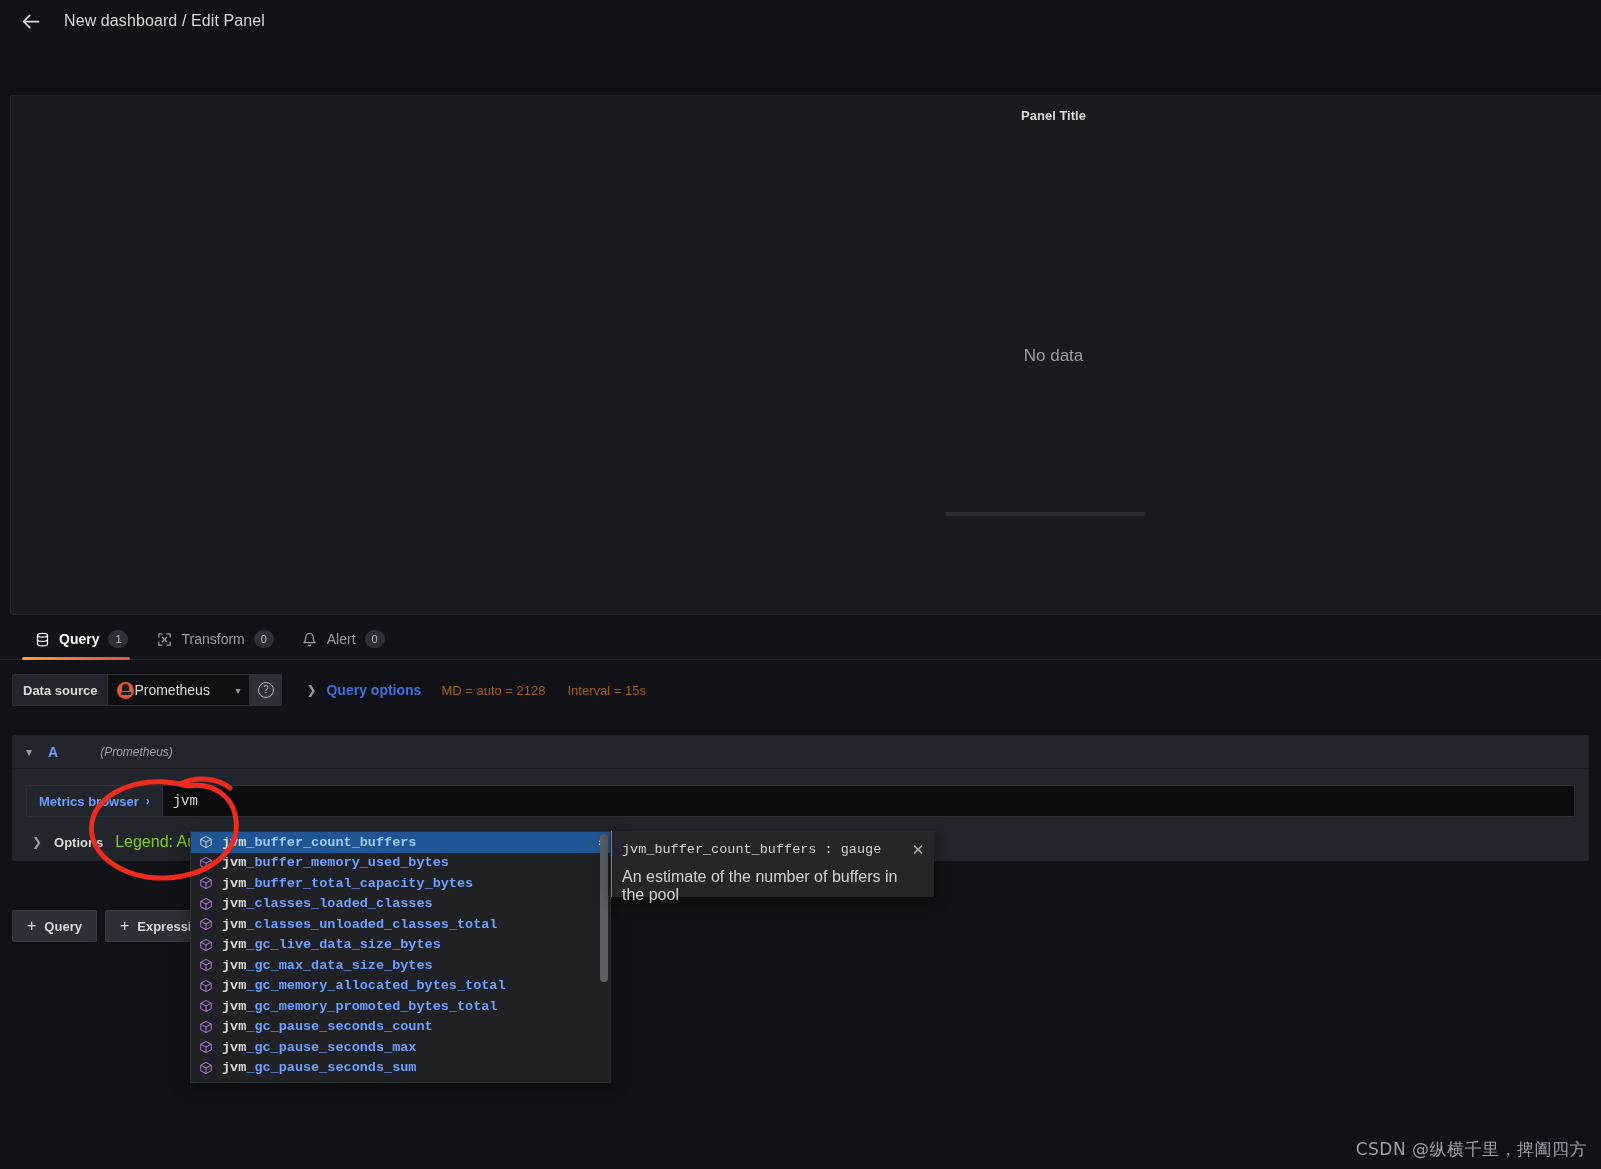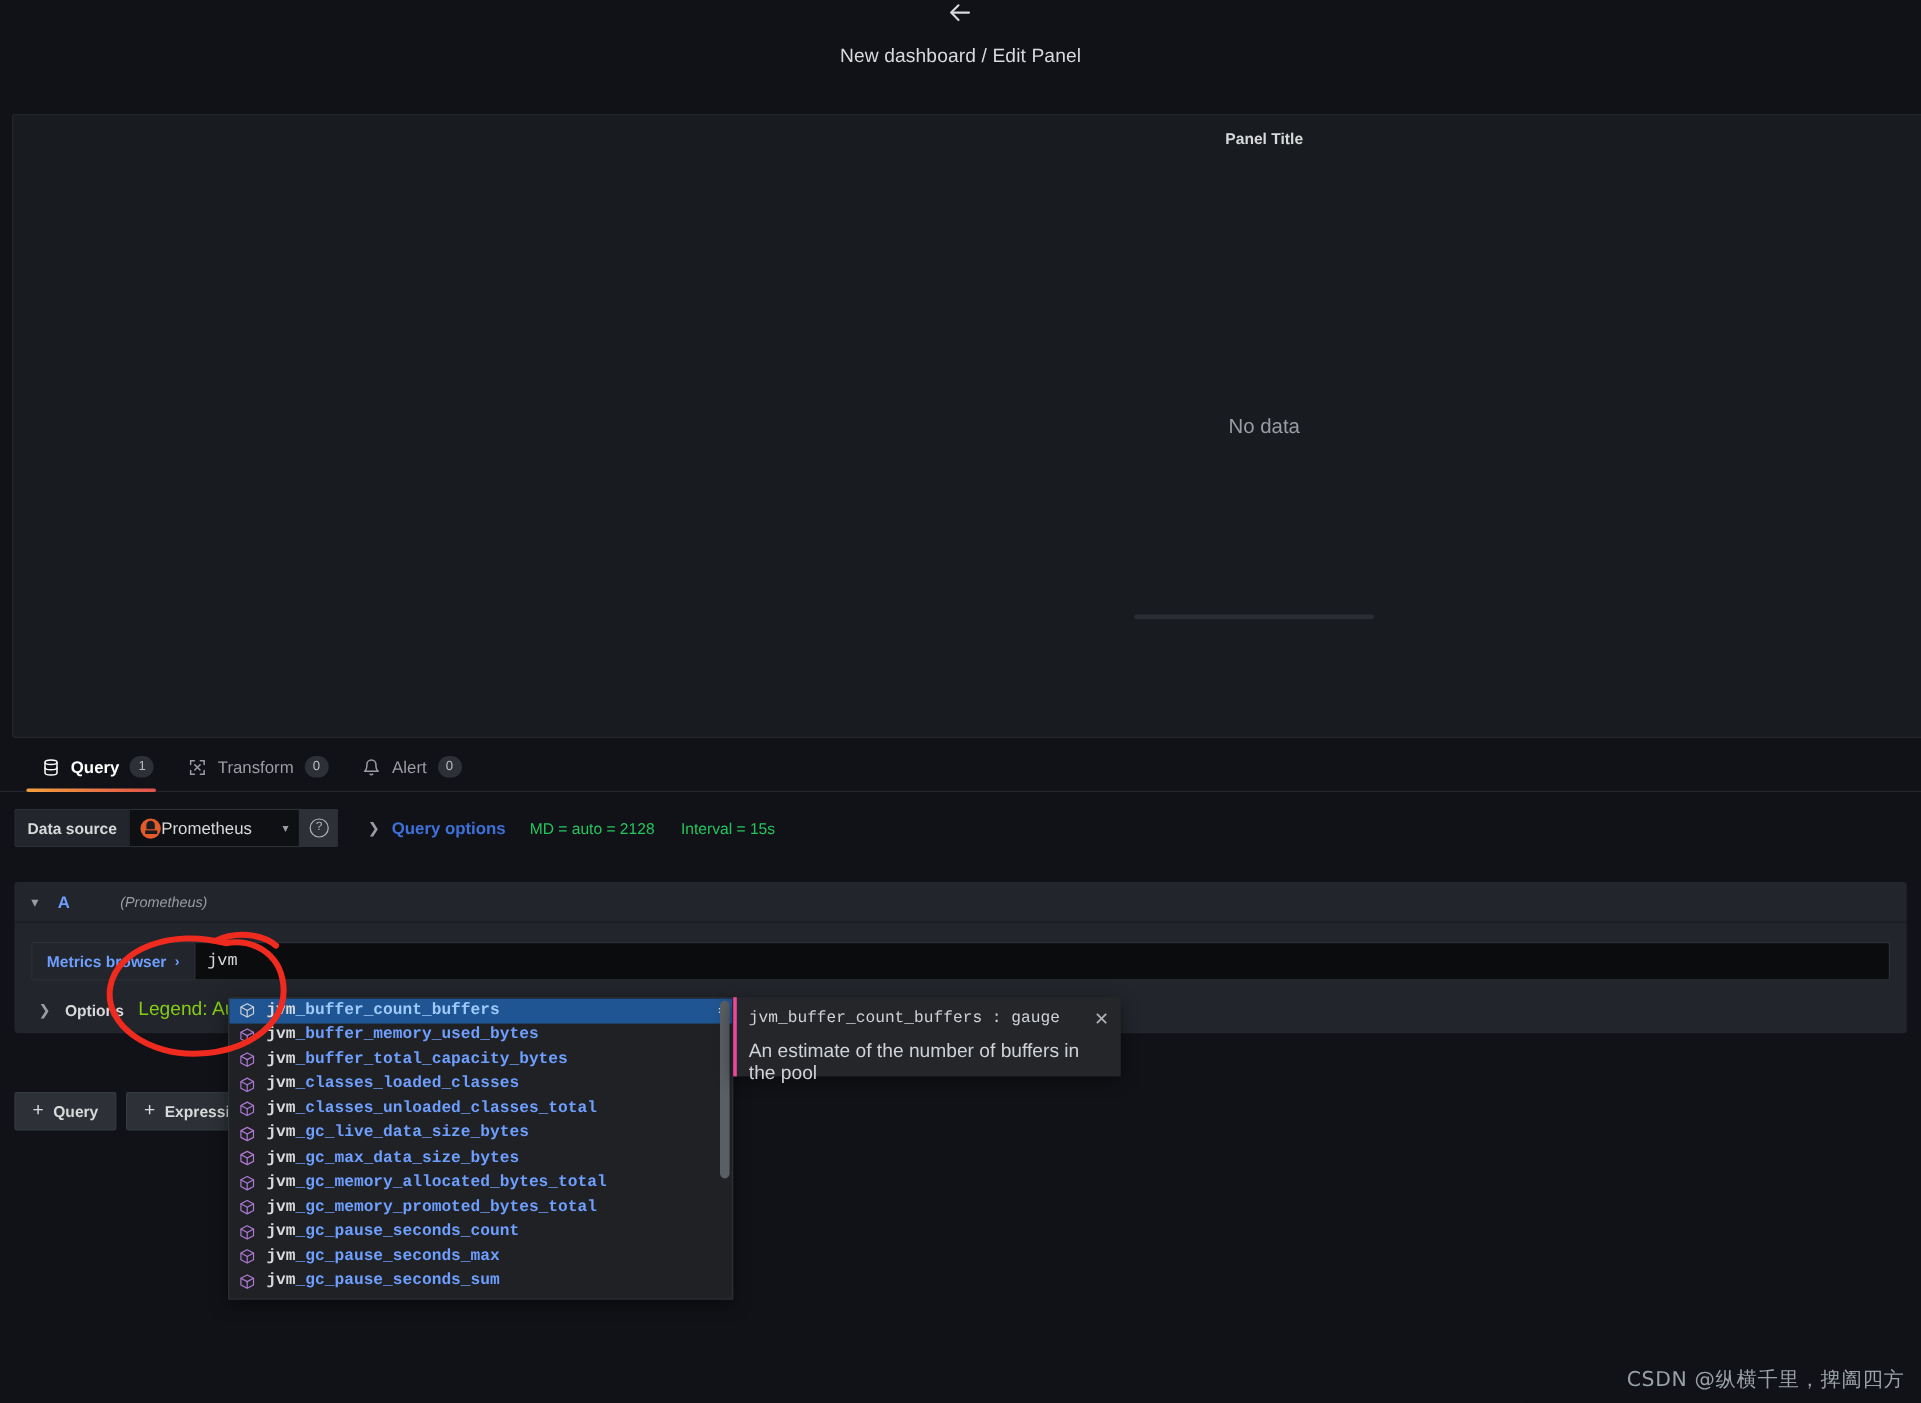--- a/index.html
+++ b/index.html
@@ -8,21 +8,21 @@
     background: #111217;
     font-family: "Liberation Sans", sans-serif;
     color: #ccccdc;
     overflow: hidden;
   }
   .app { position: relative; width: 1601px; height: 1169px; }
 
   
   .topbar {
     height: 42px; display: flex; align-items: center;
-    padding: 0 16px 0 16px; gap: 18px; flex-direction: column;
+    padding: 0 16px 0 16px; gap: 18px;
   }
   .back-btn {
     width: 30px; height: 30px; display: flex; align-items: center;
     justify-content: center; color: #d8d9da; cursor: pointer;
     border-radius: 3px;
   }
   .back-btn svg { display: block; }
   .crumb { font-size: 16px; color: #d8d9da; font-weight: 400; letter-spacing: .1px; }
 
   
@@ -112,21 +112,21 @@
   .circ-q {
     width: 16px; height: 16px; border-radius: 50%; border: 1.3px solid #b0b3b8;
     font-size: 10px; color: #b0b3b8; display: flex; align-items: center;
     justify-content: center; line-height: 1;
   }
   .qopt-toggle {
     display: flex; align-items: center; gap: 10px; margin-left: 24px; cursor: pointer;
   }
   .qopt-caret { color: #9a9da3; font-size: 12px; }
   .qopt-link { color: #3d71d9; font-size: 14px; font-weight: 700; }
-  .qopt-meta { color: #22c55e; font-size: 13px; margin-left: 20px; }
+  .qopt-meta { color: #a16207; font-size: 13px; margin-left: 20px; }
   .qopt-meta + .qopt-meta { margin-left: 22px; }
 
   
   .query-block {
     position: absolute; left: 12px; top: 735px;
     width: 1577px; background: #22252b; border-radius: 3px;
   }
   .query-head {
     height: 34px; display: flex; align-items: center; gap: 16px;
     padding-left: 14px; border-bottom: 1px solid #1b1e23;
@@ -190,21 +190,21 @@
   }
   .ac-arrow { margin-left: auto; color: #cfd3da; font-size: 11px; font-family: "Liberation Sans", sans-serif; }
   .ac-scroll {
     position: absolute; right: 2px; top: 2px; width: 8px; height: 148px;
     background: #5a5f66; border-radius: 4px;
   }
 
   
   .ac-tooltip {
     position: absolute; left: 611px; top: 831px; width: 323px; height: 66px;
-    background: #24262a; border-left: 3px solid #ec4899;
+    background: #24262a; border-left: 1px solid #ec4899;
     z-index: 41; box-shadow: 0 4px 14px rgba(0,0,0,.45);
   }
   .tt-head {
     display: flex; align-items: center; height: 26px;
     padding: 0 8px 0 10px; margin-top: 5px;
   }
   .tt-title {
     font-family: "Liberation Mono", monospace; font-size: 13.5px; color: #cfd2d6;
   }
   .tt-close {

